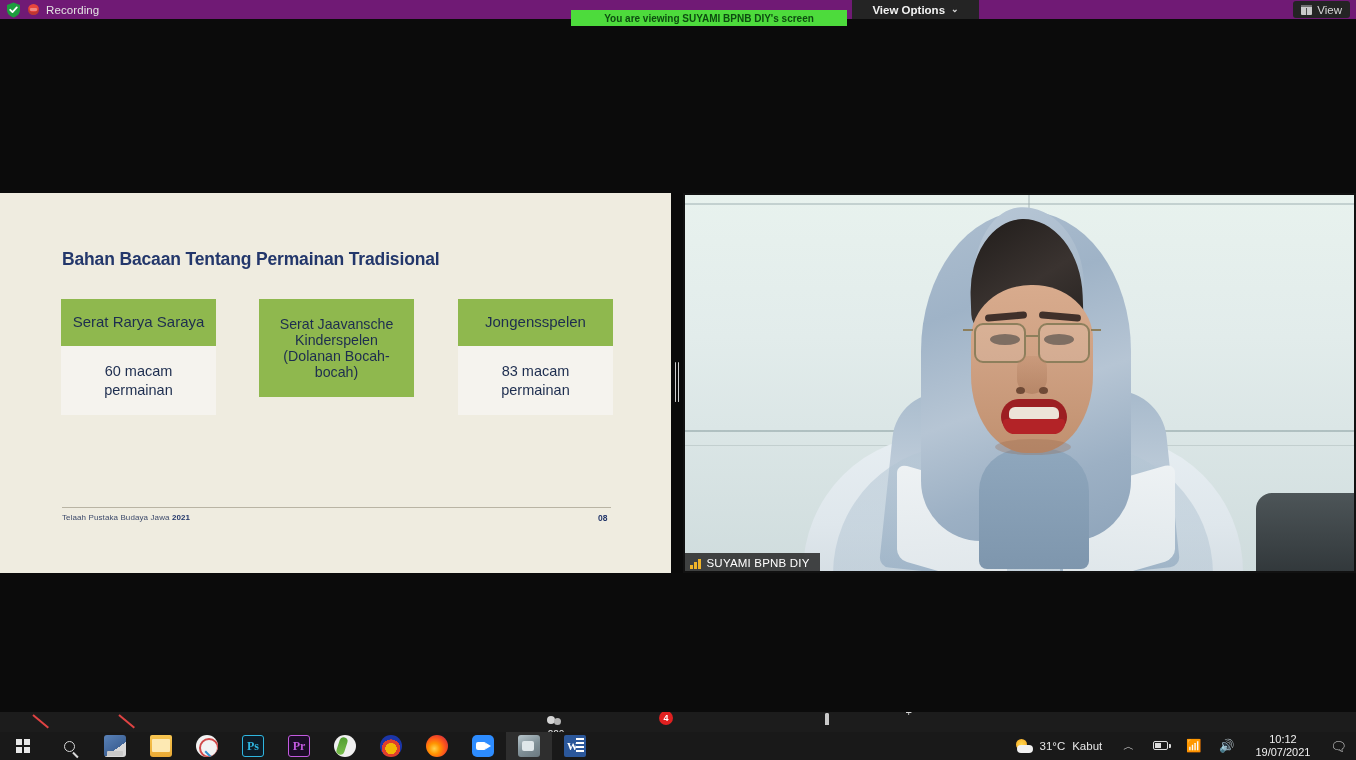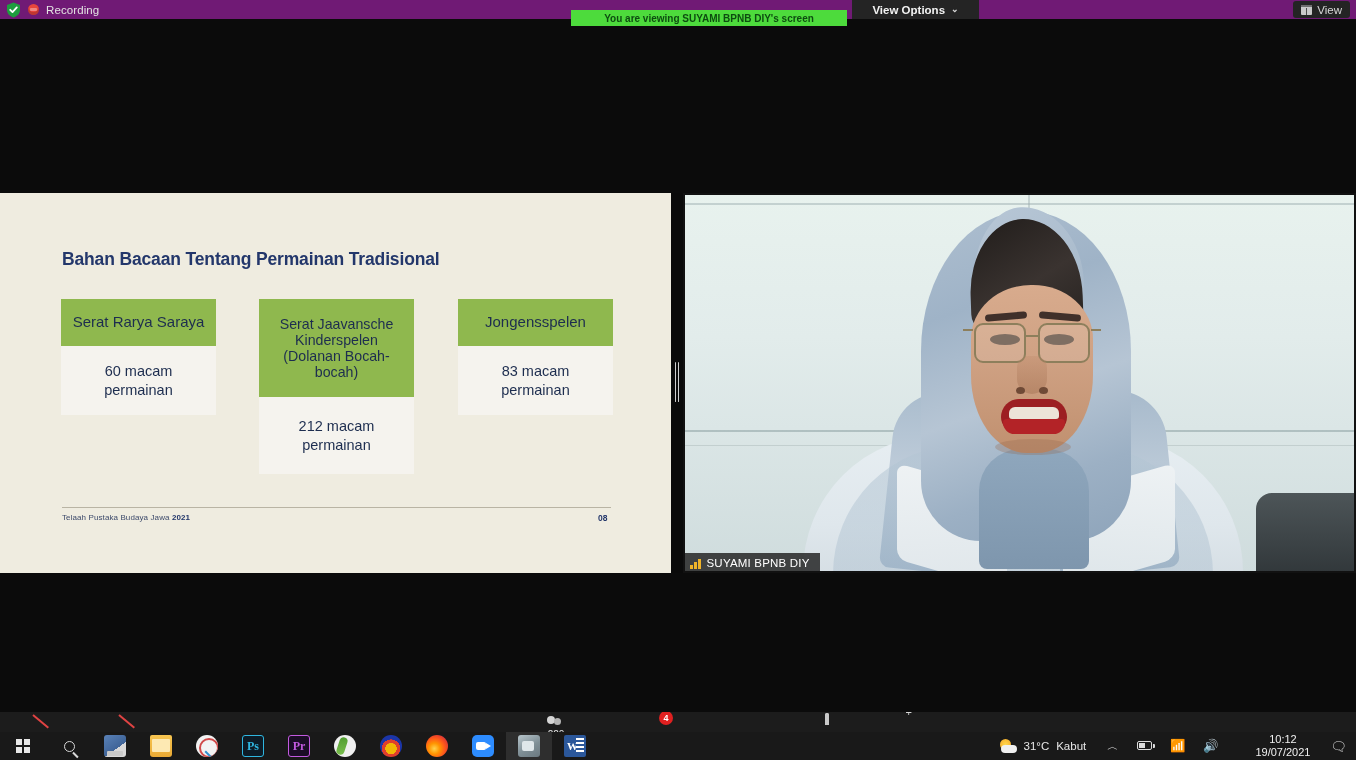--- a/index.html
+++ b/index.html
@@ -471,21 +471,21 @@
     border-radius:50%; background: radial-gradient(circle,#ffd84d,#f5a623);
   }
   .sun-ico::after {
     content:""; position:absolute; left:2px; bottom:1px; width:16px; height:8px;
     background:#f0f0f0; border-radius:6px;
   }
   .tray-chevron { padding: 0 7px; color: #dcdcdc; font-size: 11px; }
   .tray-ico { padding: 0 6px; color: #dcdcdc; font-size: 12.5px; line-height: 1; }
   .tray-clock {
     display: flex; flex-direction: column; align-items: center; justify-content: center;
-    padding: 0 8px; line-height: 1.22; font-size: 11px; color: #f0f0f0; margin-left: 16px;
+    padding: 0 8px; line-height: 1.22; font-size: 11px; color: #f0f0f0;
   }
   .tray-action { padding: 0 9px 0 6px; color: #dcdcdc; font-size: 13px; }
   .battery-ico {
     display:inline-block; width: 15px; height: 9px; border: 1.5px solid #dcdcdc;
     border-radius: 2px; position: relative;
   }
   .battery-ico::after {
     content:""; position:absolute; right:-3.5px; top:2px; width:2px; height:4px;
     background:#dcdcdc; border-radius:0 1px 1px 0;
   }
@@ -530,21 +530,20 @@
     <div class="slide">
       <div class="slide-title">Bahan Bacaan Tentang Permainan Tradisional</div>
 
       <div class="cards">
         <div class="card card-1">
           <div class="card-head">Serat Rarya Saraya</div>
           <div class="card-body">60 macam permainan</div>
         </div>
         <div class="card card-2">
           <div class="card-head">Serat Jaavansche Kinderspelen (Dolanan Bocah-bocah)</div>
-          <div class="card-body">212 macam permainan</div>
         </div>
         <div class="card card-3">
           <div class="card-head">Jongensspelen</div>
           <div class="card-body">83 macam permainan</div>
         </div>
       </div>
 
       <div class="slide-rule"></div>
       <div class="slide-foot-left">
         <span>Telaah Pustaka Budaya Jawa </span><b>2021</b>

